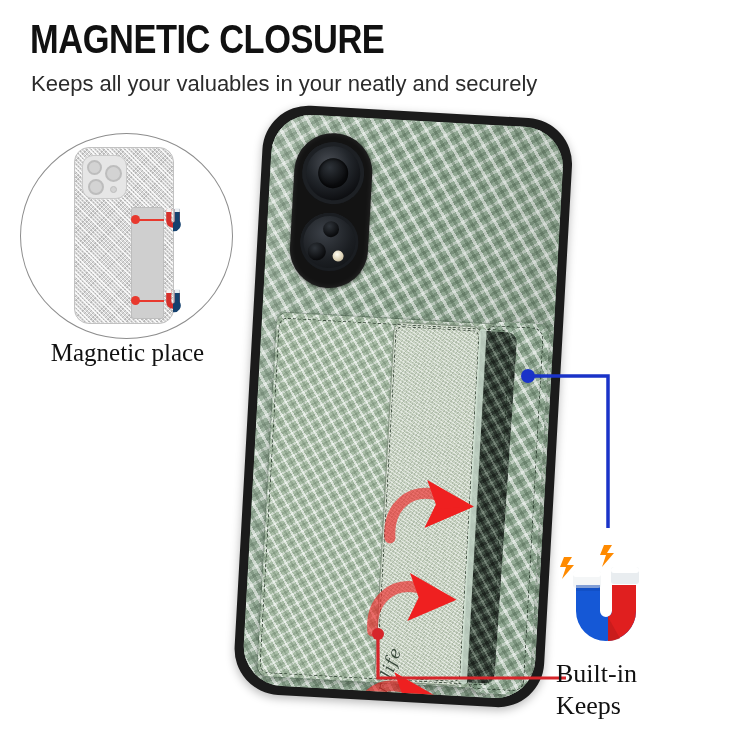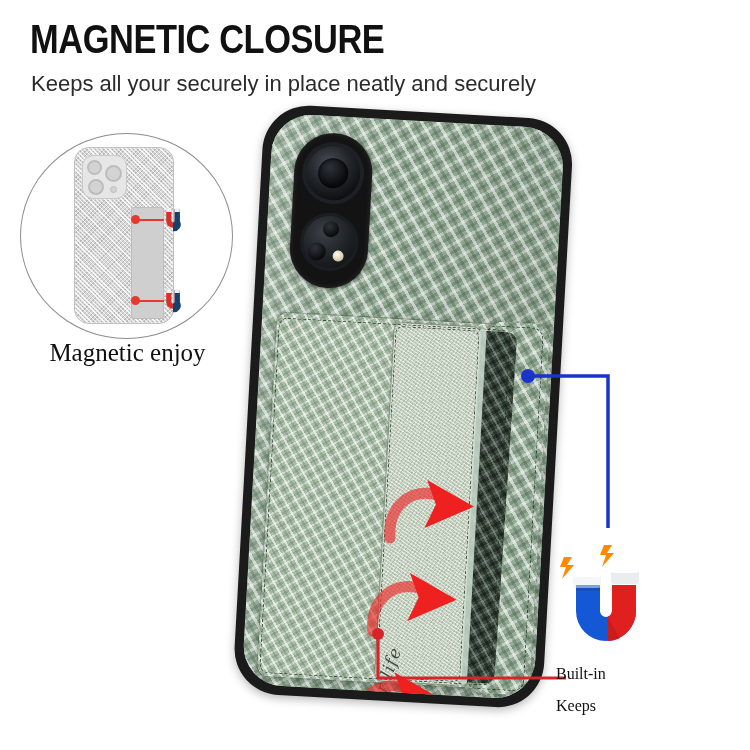--- a/index.html
+++ b/index.html
@@ -151,30 +151,30 @@
 
   
   .arrow{position:absolute;width:96px;height:70px;}
 
   
   #blue-leader{position:absolute;left:520px;top:366px;width:100px;height:170px;}
   #red-leader{position:absolute;left:370px;top:626px;width:200px;height:60px;}
   #big-magnet{position:absolute;left:552px;top:545px;width:112px;height:105px;}
   #magnet-caption{
     position:absolute;left:556px;top:658px;width:180px;
-    font-family:"Liberation Serif",serif;font-size:16px;line-height:32px;color:#111;
+    font-family:"Liberation Serif",serif;font-size:26px;line-height:32px;color:#111;
   }
 </style>
 </head>
 <body>
 
 <div class="stage">
 
   <div id="headline">MAGNETIC CLOSURE</div>
-  <div id="subhead">Keeps all your securely in place neatly and securely</div>
+  <div id="subhead">Keeps all your valuables in your neatly and securely</div>
 
   <div id="inset">
     <div id="inset-circle"></div>
 
     <div class="inset-phone">
       <div class="inset-cam">
         <div class="inset-lens" style="left:4px;top:4px;width:15px;height:15px;"></div>
         <div class="inset-lens" style="left:22px;top:9px;width:17px;height:17px;"></div>
         <div class="inset-lens" style="left:5px;top:23px;width:16px;height:16px;"></div>
         <div class="inset-lens" style="left:27px;top:30px;width:7px;height:7px;border-width:1px;"></div>
@@ -197,21 +197,21 @@
     <div class="inset-line" style="left:118px;top:167px;width:26px;"></div>
     <div class="mini-magnet" style="left:141px;top:154px;">
       <svg viewBox="0 0 24 26" width="24" height="26">
         <path d="M5.2 3 L5.2 15 a6.8 6.8 0 0 0 13.6 0 L18.8 3 L13.6 3 L13.6 15 a1.6 1.6 0 0 1 -3.2 0 L10.4 3 Z" fill="#d6302b"></path>
         <path d="M12 25.2 a6.8 6.8 0 0 0 6.8 -10.2 L18.8 3 L13.6 3 L13.6 15 a1.6 1.6 0 0 1 -1.6 1.6 Z" fill="#15416e"></path>
         <rect x="5.2" y="2.4" width="5.2" height="3.6" fill="#f2f2f2"></rect>
         <rect x="13.6" y="2.4" width="5.2" height="3.6" fill="#e9eef2"></rect>
       </svg>
     </div>
 
-    <div id="inset-caption">Magnetic enjoy</div>
+    <div id="inset-caption">Magnetic place</div>
   </div>
 
   <div id="phone-wrap">
     <div id="phone-body">
       <div id="phone-inner">
         <div class="weave"></div>
         <div id="inner-shade"></div>
 
         <div id="camera-module">
           <div id="cam-main">

